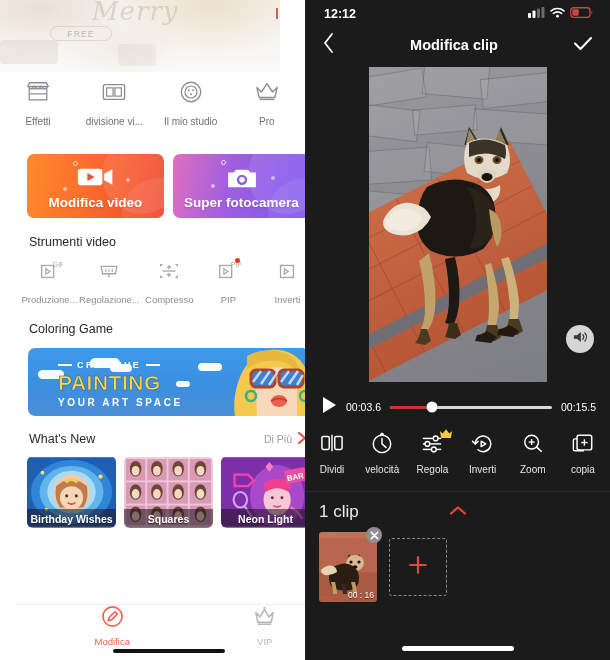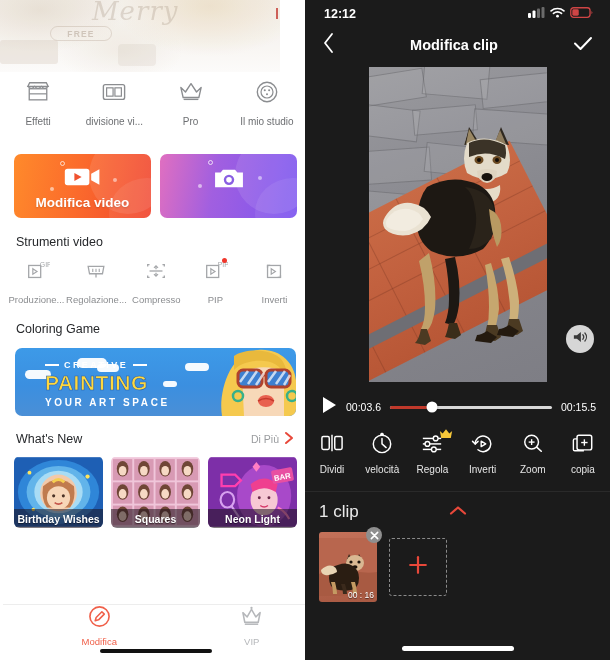--- a/index.html
+++ b/index.html
@@ -73,21 +73,21 @@
   }
 
   .topicons {
     position: absolute; left: 0; top: 76px; width: 305px; height: 62px;
     display: flex; align-items: flex-start; padding-top: 4px;
   }
   .topicon { flex: 1; display: flex; flex-direction: column; align-items: center; gap: 8px; }
   .topicon .lbl { font-size: 10px; color: #6d6f72; white-space: nowrap; }
 
   .left-body {
-    position: absolute; left: 3px; top: 140px; width: 305px; bottom: 0;
+    position: absolute; left: 16px; top: 140px; width: 305px; bottom: 0;
     background: #fff;
   }
 
   .bigbtns { display: flex; gap: 9px; padding: 14px 11px 0 11px; }
   .bigbtn {
     position: relative; flex: 1; height: 64px; border-radius: 7px;
     overflow: hidden;
     display: flex; flex-direction: column; align-items: center; justify-content: flex-end;
     padding-bottom: 8px;
   }
@@ -296,37 +296,37 @@
               <rect x="2.5" y="5" width="23" height="16" rx="2" fill="none" stroke="#8b8d90" stroke-width="1.5"></rect>
               <rect x="6" y="8.5" width="7" height="9" fill="none" stroke="#8b8d90" stroke-width="1.3"></rect>
               <rect x="15" y="8.5" width="7" height="9" fill="none" stroke="#8b8d90" stroke-width="1.3"></rect>
             </svg>
         </span>
         <span class="lbl">divisione vi...</span>
       </div>
       <div class="topicon">
         <span>
           <svg width="26" height="24" viewBox="0 0 28 26">
-              <path d="M3 8l5 5 6-9 6 9 5-5-2.5 11h-17L3 8z" fill="none" stroke="#8b8d90" stroke-width="1.5" stroke-linejoin="round"></path>
-              <line x1="6" y1="21" x2="22" y2="21" stroke="#8b8d90" stroke-width="1.5"></line>
-            </svg>
-        </span>
-        <span class="lbl">Pro</span>
-      </div>
-      <div class="topicon">
-        <span>
-          <svg width="26" height="24" viewBox="0 0 28 26">
               <circle cx="14" cy="13" r="10.5" fill="none" stroke="#8b8d90" stroke-width="1.5"></circle>
               <circle cx="14" cy="13" r="6.5" fill="none" stroke="#8b8d90" stroke-width="1.3"></circle>
               <circle cx="11.6" cy="11.2" r="1.1" fill="#8b8d90"></circle>
               <circle cx="16.3" cy="11.2" r="1.1" fill="#8b8d90"></circle>
               <circle cx="14" cy="15.4" r="1.1" fill="#8b8d90"></circle>
             </svg>
         </span>
         <span class="lbl">Il mio studio</span>
+      </div>
+      <div class="topicon">
+        <span>
+          <svg width="26" height="24" viewBox="0 0 28 26">
+              <path d="M3 8l5 5 6-9 6 9 5-5-2.5 11h-17L3 8z" fill="none" stroke="#8b8d90" stroke-width="1.5" stroke-linejoin="round"></path>
+              <line x1="6" y1="21" x2="22" y2="21" stroke="#8b8d90" stroke-width="1.5"></line>
+            </svg>
+        </span>
+        <span class="lbl">Pro</span>
       </div>
     </div>
 
     <div class="left-body">
 
       <div class="bigbtns">
         <div class="bigbtn orange">
           <div class="glow"></div>
           <div class="glow2"></div>
           <span class="dotx" style="left:46px;top:7px;width:5px;height:5px;border:1.2px solid rgba(255,255,255,.7);"></span>
@@ -347,20 +347,21 @@
           <span class="dotx" style="left:48px;top:6px;width:5px;height:5px;border:1.2px solid rgba(255,255,255,.75);"></span>
           <span class="dotx" style="left:38px;top:30px;width:4px;height:4px;background:rgba(255,255,255,.55);"></span>
           <span class="dotx" style="left:98px;top:22px;width:4px;height:4px;background:rgba(255,255,255,.5);"></span>
           <div class="bigicon">
             <svg width="34" height="26" viewBox="0 0 36 28">
                 <path d="M3 8h6l2.5-3h13L27 8h6v16H3z" fill="#fff" rx="3"></path>
                 <circle cx="18" cy="16" r="5.6" fill="#8a5fe2"></circle>
                 <circle cx="18" cy="16" r="3" fill="#fff"></circle>
               </svg>
           </div>
+          <span class="biglbl">Super fotocamera</span>
         </div>
       </div>
 
       <div class="sec-title">Strumenti video</div>
 
       <div class="toolrow">
         <div class="tool">
           <span>
             <svg width="26" height="24" viewBox="0 0 28 26">
                 <rect x="5" y="7" width="13" height="13" fill="none" stroke="#a4a6a9" stroke-width="1.4"></rect>

